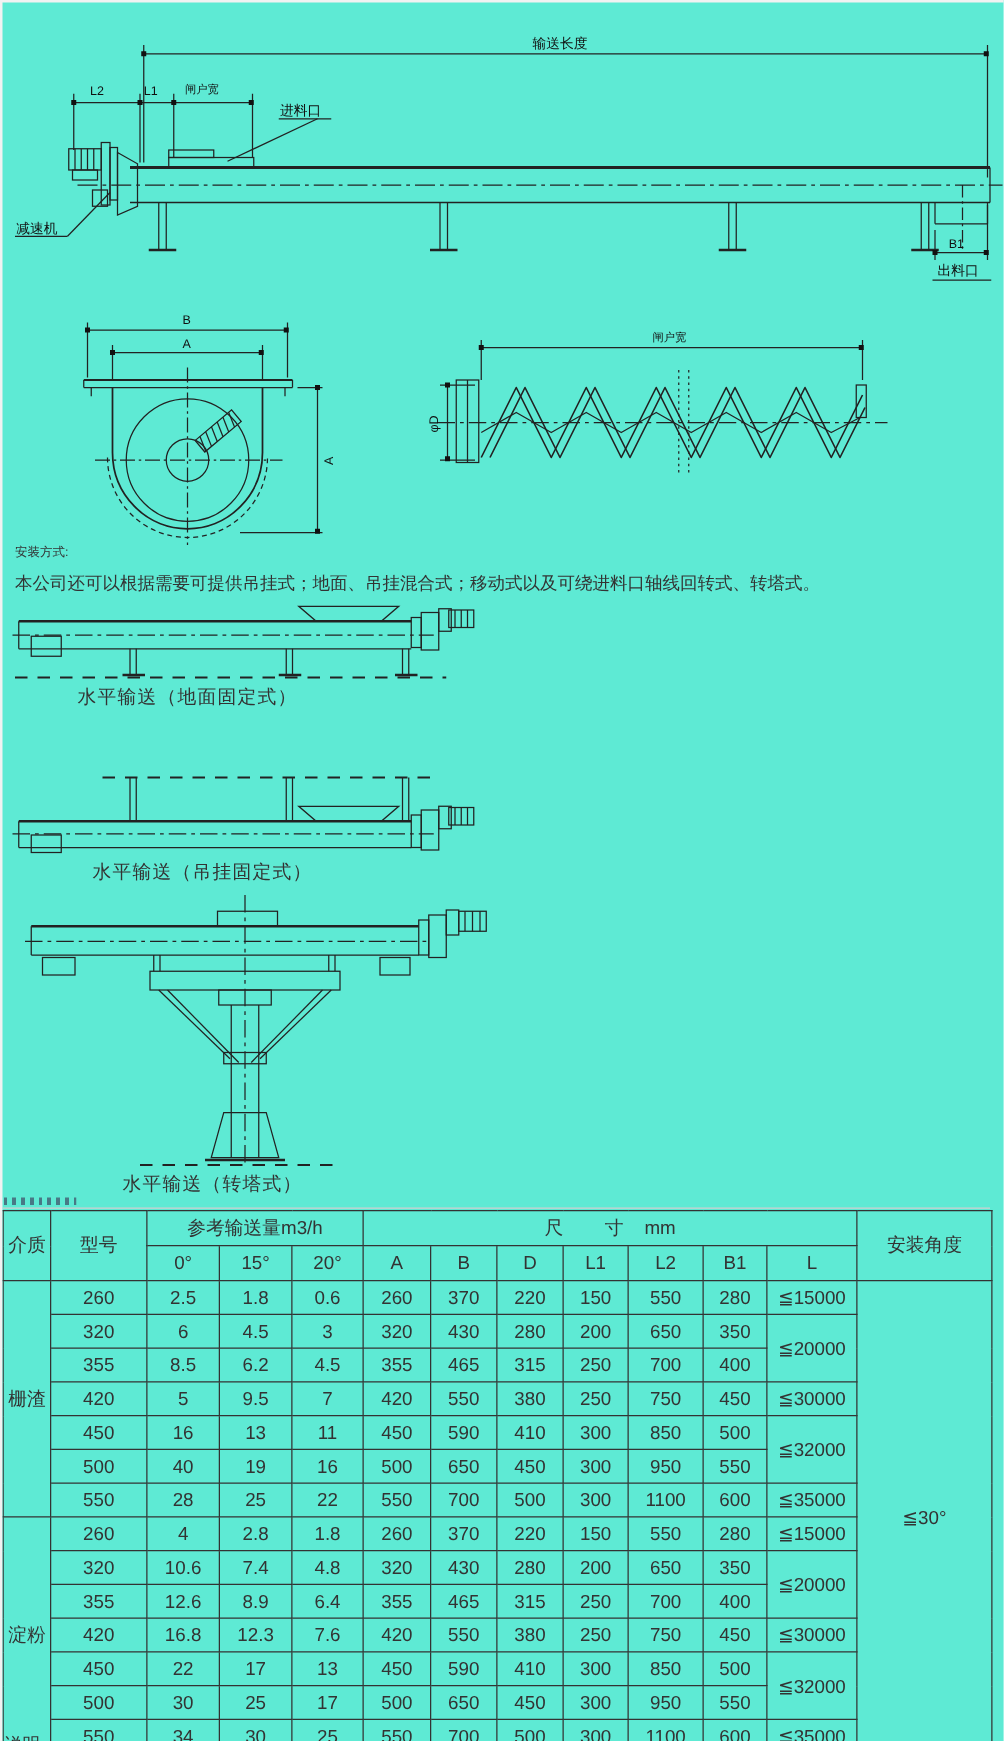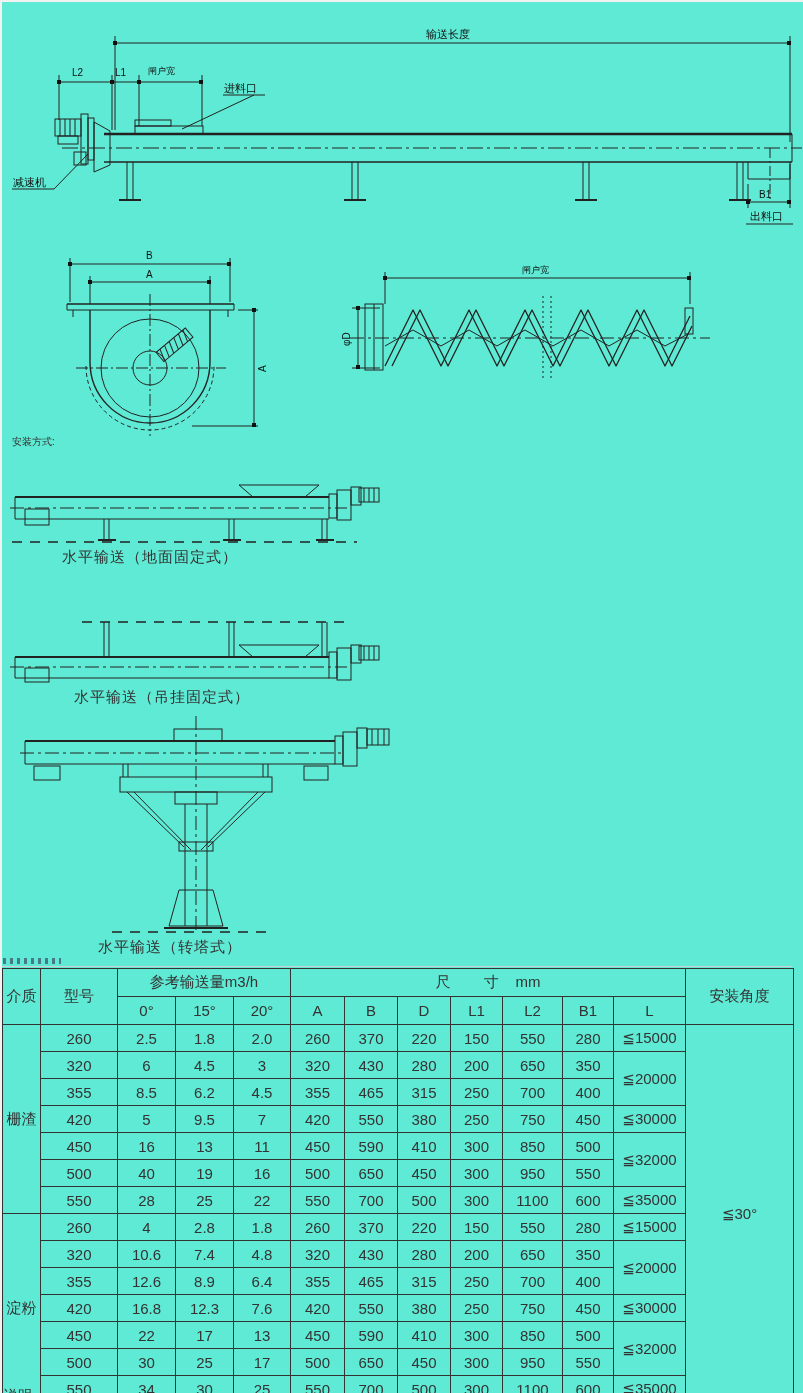--- a/index.html
+++ b/index.html
@@ -186,20 +186,21 @@
       <rect x="43" y="30" width="4" height="4"></rect>
         <rect x="347" y="30" width="4" height="4"></rect>
       <rect x="16" y="60" width="4" height="4"></rect>
         <rect x="16" y="119" width="4" height="4"></rect>
     </g>
     <text x="182" y="27" font-size="9">闸户宽</text>
     <text x="0" y="0" class="dimtext" transform="translate(10,100) rotate(-90)">φD</text>
   </svg>
 
   <div id="install-heading">安装方式:</div>
+  <div id="install-desc">本公司还可以根据需要可提供吊挂式；地面、吊挂混合式；移动式以及可绕进料口轴线回转式、转塔式。</div>
 
   <svg class="abs" style="left:5px;top:482px" width="420" height="64" viewBox="0 0 420 64">
     <g stroke="#222" fill="none" stroke-width="1">
       <line x1="8" y1="13" x2="322" y2="13" stroke-width="2"></line>
       <line x1="8" y1="35" x2="322" y2="35"></line>
       <line x1="8" y1="13" x2="8" y2="35"></line>
       <line x1="3" y1="24" x2="340" y2="24" stroke-dasharray="14 4 3 4"></line>
       <rect x="18" y="25" width="24" height="16"></rect>
       <polygon points="232,1 312,1 298,13 246,13"></polygon>
       <line x1="97" y1="35" x2="97" y2="56"></line>
@@ -328,21 +329,21 @@
           <th>B1</th>
           <th>L</th>
         </tr>
       </thead>
       <tbody>
           <tr>
             <td rowspan="7">栅渣</td>
             <td>260</td>
             <td>2.5</td>
             <td>1.8</td>
-            <td>2.0</td>
+            <td>0.6</td>
             <td>260</td>
             <td>370</td>
             <td>220</td>
             <td>150</td>
             <td>550</td>
             <td>280</td>
             <td rowspan="1">≦15000</td>
             <td rowspan="14">≦30°</td>
           </tr>
           <tr>

